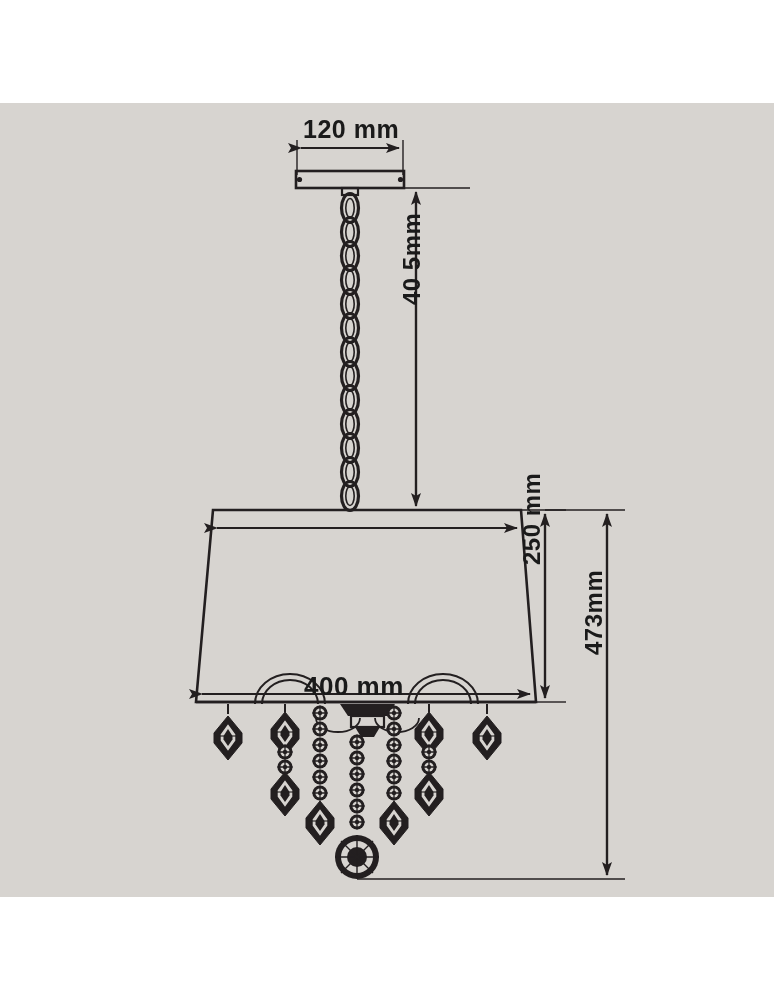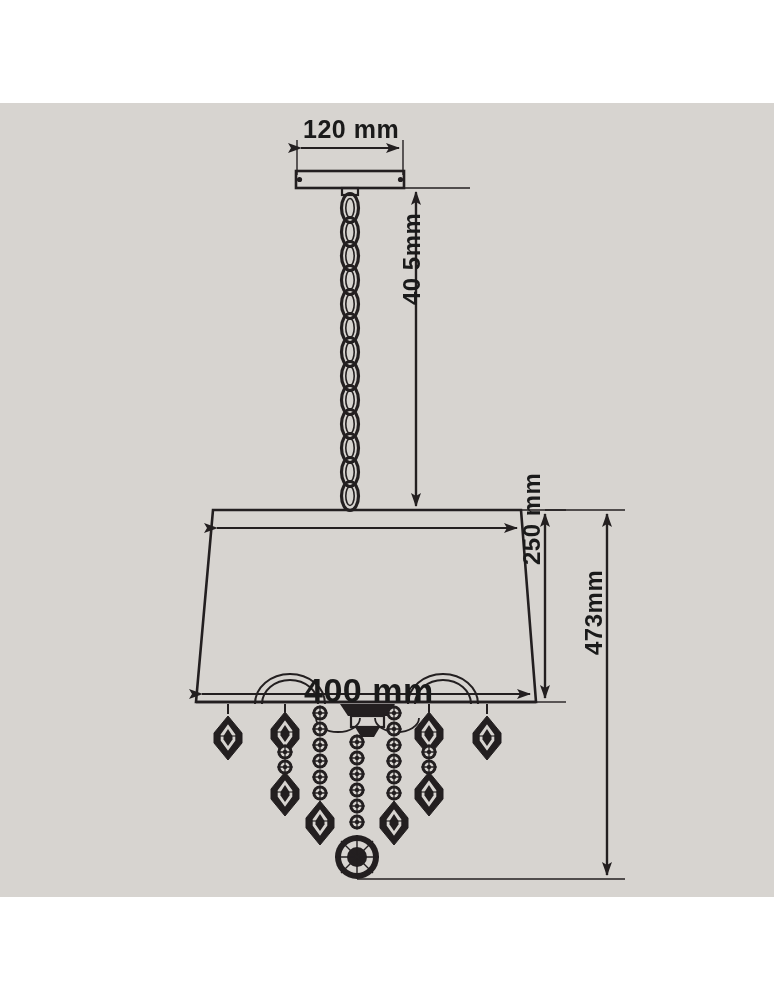--- a/index.html
+++ b/index.html
@@ -31,21 +31,21 @@
     color:#1a1a1a;
     font-weight:600;
     letter-spacing:0.5px;
     white-space:nowrap;
     user-select:none;
   }
   #lbl-120{ left:303px; top:115px; font-size:25px; }
   #lbl-405{ left:398px; top:305px; font-size:24px;
             transform:rotate(-90deg); transform-origin:left top; }
   #lbl-360{ left:285px; top:535px; font-size:26px; }
-  #lbl-400{ left:304px; top:671px; font-size:34px;text-align:center; }
+  #lbl-400{ left:304px; top:671px; font-size:26px;text-align:center; }
   #lbl-250{ left:518px; top:565px; font-size:24px;
             transform:rotate(-90deg); transform-origin:left top; }
   #lbl-473{ left:580px; top:655px; font-size:24px;
             transform:rotate(-90deg); transform-origin:left top; }
 </style>
 </head>
 <body>
 
 <div id="stage">
 

